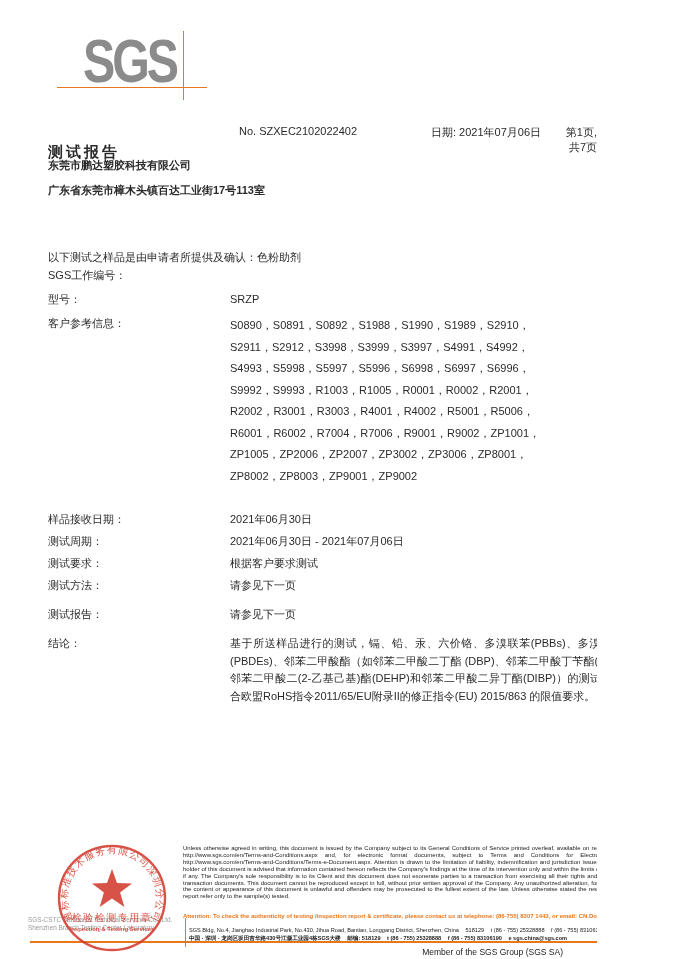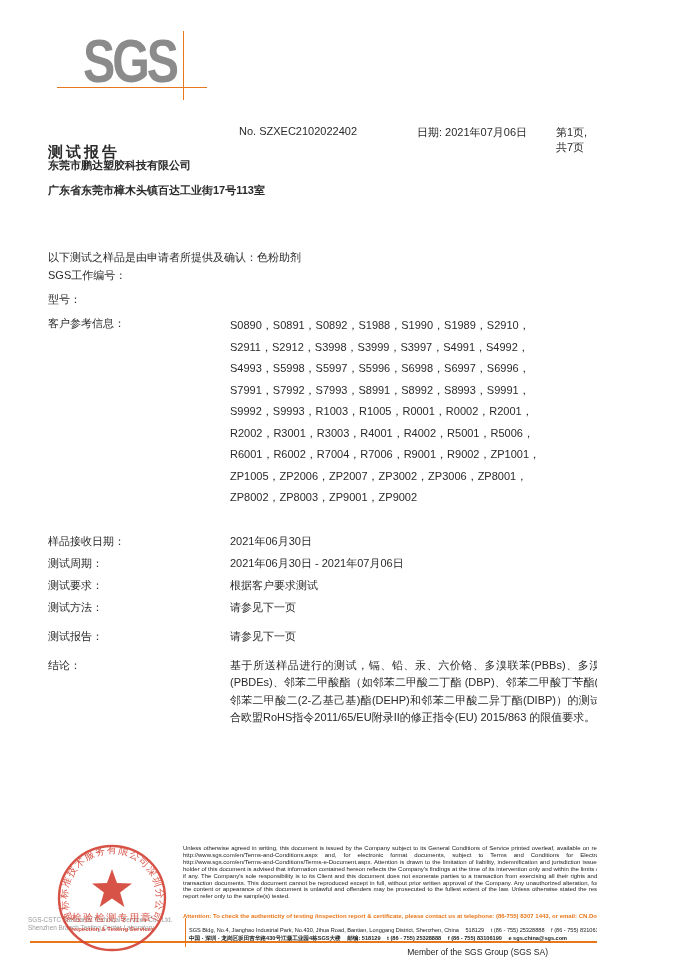--- a/index.html
+++ b/index.html
@@ -11,22 +11,22 @@
   .logo-sgs{
     position:absolute;left:83px;top:33px;font-size:62px;line-height:56px;
     font-weight:bold;color:#8b8b8b;letter-spacing:-4px;
     transform:scaleX(0.78);transform-origin:left top;
   }
   .logo-hline{position:absolute;left:57px;top:87px;width:150px;height:1px;background:#e8771c;}
   .logo-vline{position:absolute;left:183px;top:31px;width:1px;height:69px;background:#e8771c;}
   
   .doc-title{position:absolute;left:48px;top:121px;font-size:15px;font-weight:bold;letter-spacing:3px;margin-top:22px;}
   .doc-no{position:absolute;left:239px;top:125px;font-size:11px;}
-  .doc-date{position:absolute;left:417px;top:125px;font-size:11px;}
-  .doc-page{position:absolute;left:556px;top:125px;font-size:11px;}
+  .doc-date{position:absolute;left:431px;top:125px;font-size:11px;}
+  .doc-page{position:absolute;left:556px;top:125px;font-size:11px;text-align:right;}
   
   .applicant{position:absolute;left:48px;top:153px;font-size:11px;font-weight:600;line-height:25px;}
   
   .content{position:absolute;left:48px;top:249px;width:587px;font-size:11px;}
   .intro{line-height:16px;margin-bottom:2px;}
   .row{display:flex;margin-bottom:8px;}
   .row .label{width:182px;flex:0 0 182px;line-height:16px;}
   .row .value{flex:1;line-height:16px;}
   .row.ref{margin-bottom:24px;}
   .row.ref .value div{line-height:21.5px;}
@@ -41,21 +41,21 @@
   .disclaimer{position:absolute;left:183px;top:845px;width:473px;font-size:6px;line-height:6.9px;
     text-align:justify;color:#222;}
   .attention{position:absolute;left:183px;top:913px;width:473px;font-size:6px;line-height:6.9px;
     font-weight:bold;color:#e8771c;}
   .addr{position:absolute;left:189px;width:466px;font-size:5.6px;line-height:7px;color:#222;white-space:nowrap;}
   .addr-en{top:927px;}
   .addr-cn{top:935px;font-weight:600;}
   .addr span{margin-right:5px;}
   .rule-h{position:absolute;left:30px;top:941px;width:625px;height:2px;background:#e8771c;}
   .rule-v{position:absolute;left:185px;top:918px;width:1px;height:29px;background:#e8771c;}
-  .member{position:absolute;right:49px;top:947px;font-size:8.5px;color:#222;}
+  .member{position:absolute;right:34px;top:947px;font-size:8.5px;color:#222;}
 </style>
 </head>
 <body>
 
 <div class="page">
 
   <div class="logo-sgs">SGS</div>
   <div class="logo-hline"></div>
   <div class="logo-vline"></div>
 
@@ -71,29 +71,29 @@
 
   <div class="content">
     <div class="intro">以下测试之样品是由申请者所提供及确认：色粉助剂</div>
 
     <div class="row">
       <div class="label">SGS工作编号：</div>
     </div>
 
     <div class="row">
       <div class="label">型号：</div>
+      <div class="value">SRZP</div>
     </div>
 
     <div class="row ref">
       <div class="label">客户参考信息：</div>
       <div class="value">
         <div>S0890，S0891，S0892，S1988，S1990，S1989，S2910，</div>
         <div>S2911，S2912，S3998，S3999，S3997，S4991，S4992，</div>
         <div>S4993，S5998，S5997，S5996，S6998，S6997，S6996，</div>
-        <div>S7991，S7992，S7993，S8991，S8992，S8993，S9991，</div>
         <div>S9992，S9993，R1003，R1005，R0001，R0002，R2001，</div>
         <div>R2002，R3001，R3003，R4001，R4002，R5001，R5006，</div>
         <div>R6001，R6002，R7004，R7006，R9001，R9002，ZP1001，</div>
         <div>ZP1005，ZP2006，ZP2007，ZP3002，ZP3006，ZP8001，</div>
         <div>ZP8002，ZP8003，ZP9001，ZP9002</div>
       </div>
     </div>
 
     <div class="row slim">
       <div class="label">样品接收日期：</div>

